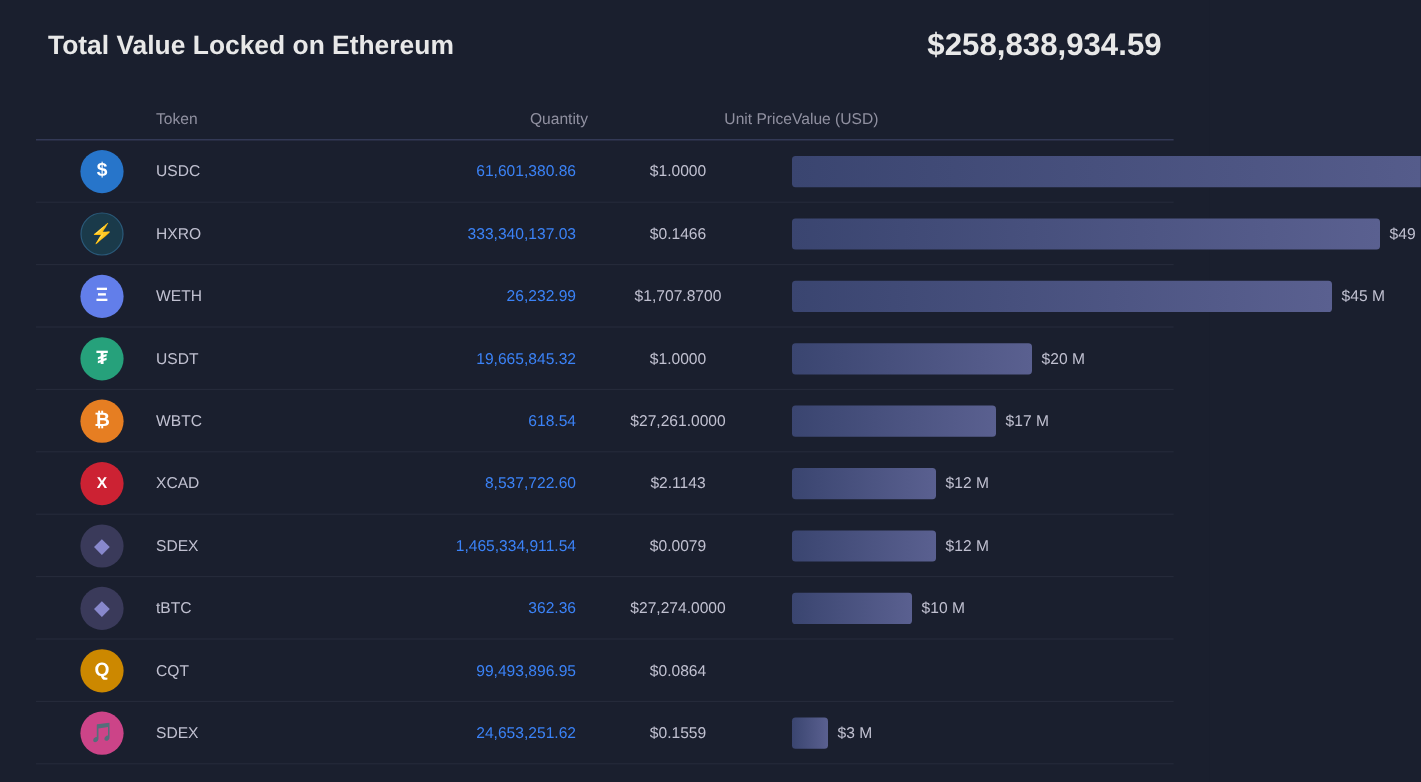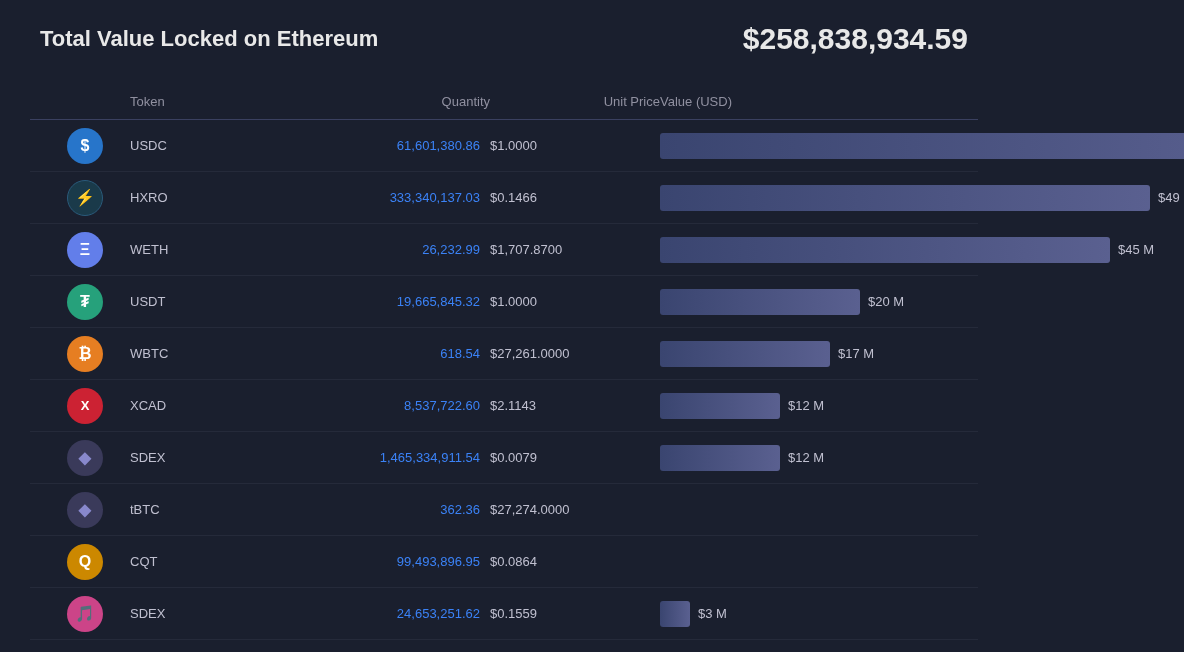--- a/index.html
+++ b/index.html
@@ -27,21 +27,21 @@
       padding: 22px 40px 18px 40px;
     }
 
     .header-title {
       font-size: 22px;
       font-weight: 600;
       color: #e8e8e8;
     }
 
     .header-value {
-      font-size: 30px;
+      font-size: 26px;
       font-weight: 700;
       color: #e8e8e8;
     }
 
     .table-container {
       flex: 1;
       padding: 0 30px;
     }
 
     .table-header {
@@ -97,21 +97,21 @@
     .token-quantity {
       font-size: 13px;
       color: #3b82f6;
       text-align: right;
       padding-right: 10px;
     }
 
     .token-price {
       font-size: 13px;
       color: #c0c0d0;
-      text-align: left;
+      text-align: center;
       padding-right: 20px;
     }
 
     .bar-cell {
       display: flex;
       align-items: center;
       gap: 8px;
     }
 
     .bar-track {
@@ -241,20 +241,24 @@
             <span class="bar-label">$12 M</span>
           </div>
         </div>
         <div class="table-row">
           <div class="token-icon">
             <div class="icon-circle tbtc-icon">◆</div>
           </div>
           <div class="token-name">tBTC</div>
           <div class="token-quantity">362.36</div>
           <div class="token-price">$27,274.0000</div>
+          <div class="bar-cell">
+            <div class="bar-track" style="width: 100px;"></div>
+            <span class="bar-label">$10 M</span>
+          </div>
         </div>
         <div class="table-row">
           <div class="token-icon">
             <div class="icon-circle cqt-icon">Q</div>
           </div>
           <div class="token-name">CQT</div>
           <div class="token-quantity">99,493,896.95</div>
           <div class="token-price">$0.0864</div>
         </div>
         <div class="table-row">

